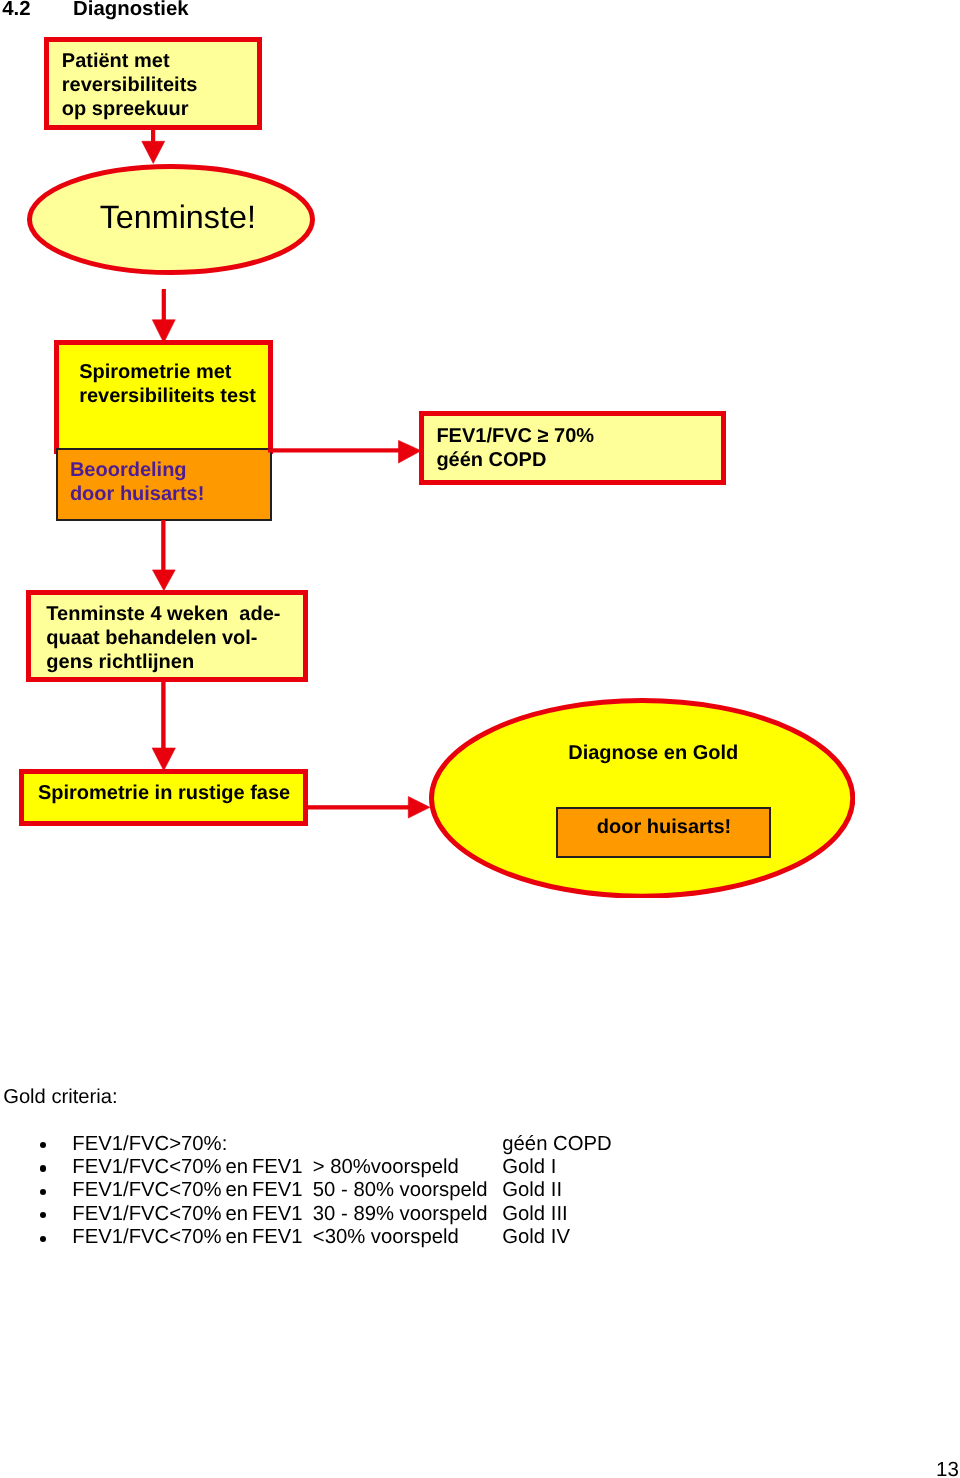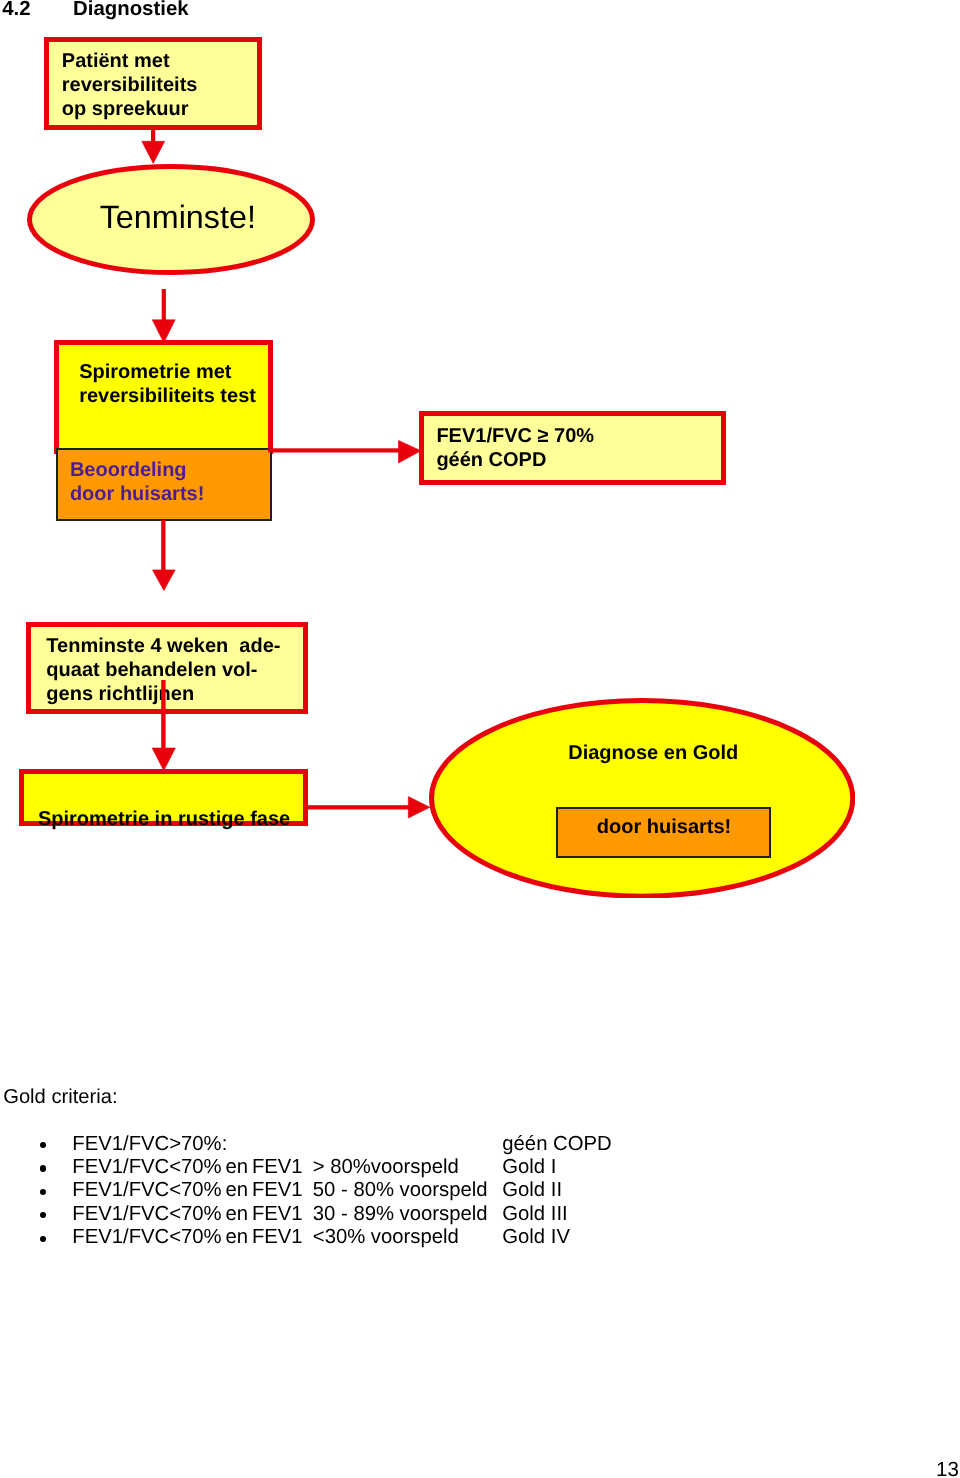--- a/index.html
+++ b/index.html
@@ -83,31 +83,31 @@
 
     <div class="abs node rect-red" style="left:418.7px;top:411.2px;width:307.5px;height:74.2px;background:#FFFF99;">
       <div class="txt abs" style="left:12.7px;top:8.7px;"><div>FEV1/FVC ≥ 70%</div><div>géén COPD</div></div>
     </div>
 
     <svg class="ov" style="left:150px;top:520px;width:30px;height:72px;" viewBox="0 0 30 72">
       <rect x="11.2" y="0" width="4.3" height="50.5" fill="#E8000D"></rect>
       <path d="M 2.5 49.9 L 25.2 49.9 L 13.85 70.6 Z" fill="#E8000D" stroke="#E8000D" stroke-width="0.6"></path>
     </svg>
 
-    <div class="abs node rect-red" style="left:26.25px;top:590.2px;width:282px;height:91.5px;background:#FFFF99;margin-top:32px;">
+    <div class="abs node rect-red" style="left:26.25px;top:590.2px;width:282px;height:91.5px;background:#FFFF99;">
       <div class="txt abs" style="left:15.1px;top:8.3px;"><div>Tenminste 4 weken  ade-</div><div>quaat behandelen vol-</div><div>gens richtlijnen</div></div>
     </div>
 
     <svg class="ov" style="left:150px;top:680px;width:30px;height:92px;" viewBox="0 0 30 92">
       <rect x="11.2" y="0" width="4.4" height="69" fill="#E8000D"></rect>
       <path d="M 2.1 68.0 L 25.4 68.0 L 13.75 90.6 Z" fill="#E8000D" stroke="#E8000D" stroke-width="0.6"></path>
     </svg>
 
     <div class="abs node rect-red" style="left:19px;top:768.9px;width:289.4px;height:57.1px;background:#FFFF00;">
-      <div class="txt abs" style="left:13.9px;top:8.2px;margin-top:26px;"><div>Spirometrie in rustige fase</div></div>
+      <div class="txt abs" style="left:13.9px;top:8.2px;"><div>Spirometrie in rustige fase</div></div>
     </div>
 
     <svg class="ov" style="left:305px;top:795px;width:128px;height:26px;" viewBox="0 0 128 26">
       <rect x="0" y="10.2" width="108" height="4.3" fill="#E8000D"></rect>
       <path d="M 103.3 1.55 L 103.3 23.05 L 124.9 12.3 Z" fill="#E8000D" stroke="#E8000D" stroke-width="0.6"></path>
     </svg>
 
     <div class="abs node" style="left:429px;top:697.5px;width:426.3px;height:200.7px;">
       <svg width="426.3" height="200.7" viewBox="0 0 426.3 200.7">
         <ellipse cx="213.15" cy="100.35" rx="210.65" ry="97.85" fill="#FFFF00" stroke="#E8000D" stroke-width="5"></ellipse>

